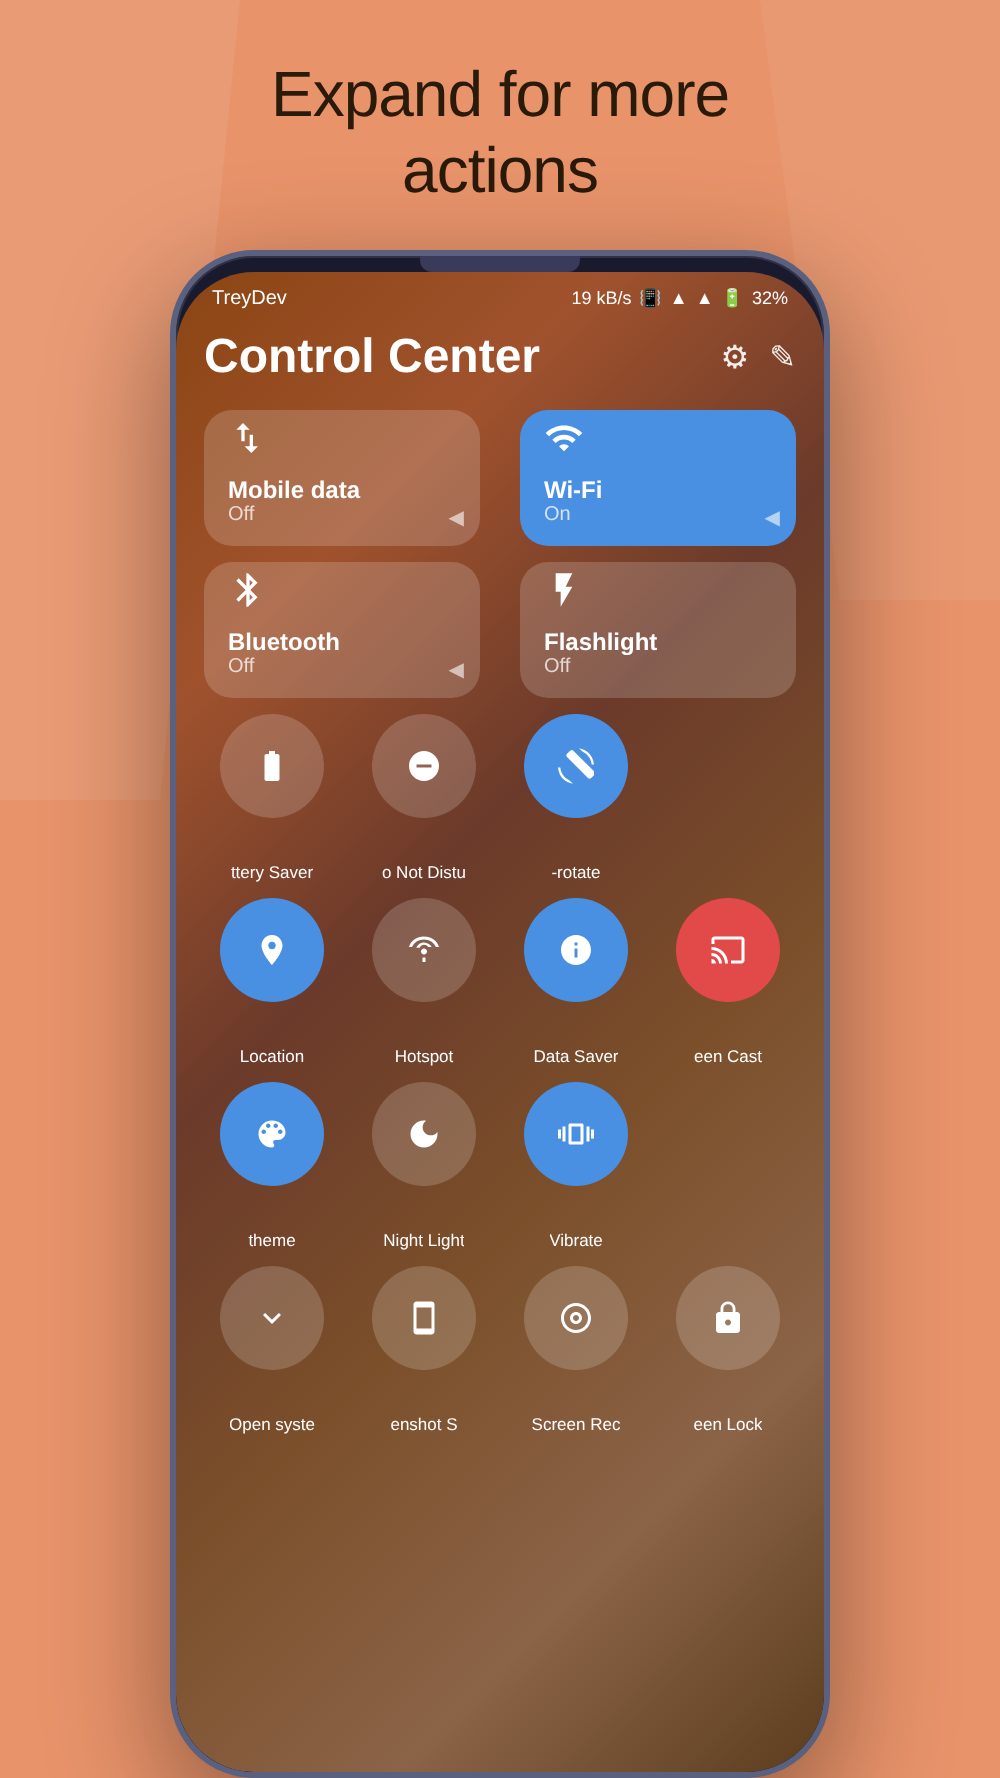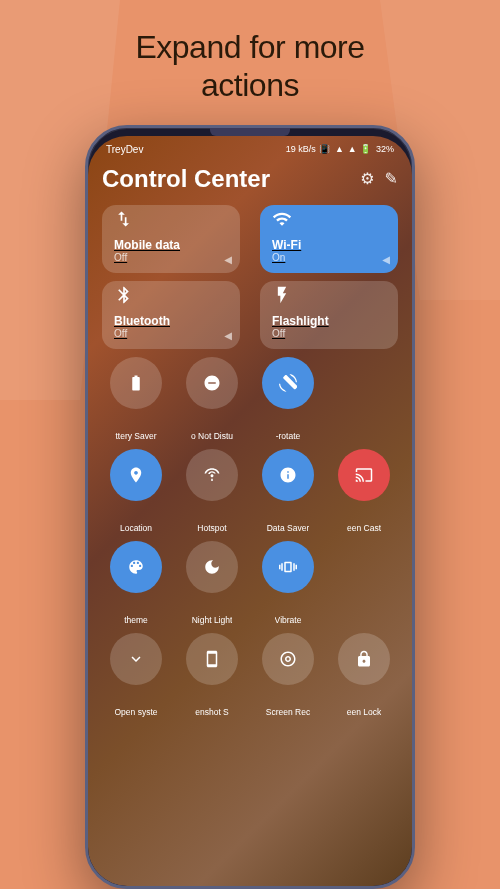--- a/index.html
+++ b/index.html
@@ -127,21 +127,20 @@
       font-size: 16px;
       opacity: 0.9;
     }
 
     
     .tiles-large {
       display: grid;
       grid-template-columns: 1fr 1fr;
       gap: 20px;
       margin-bottom: 8px;
-      text-decoration: underline;
     }
 
     .tile-large {
       background: rgba(255,255,255,0.18);
       border-radius: 14px;
       padding: 10px 12px;
       display: flex;
       flex-direction: column;
       justify-content: flex-end;
       height: 68px;

